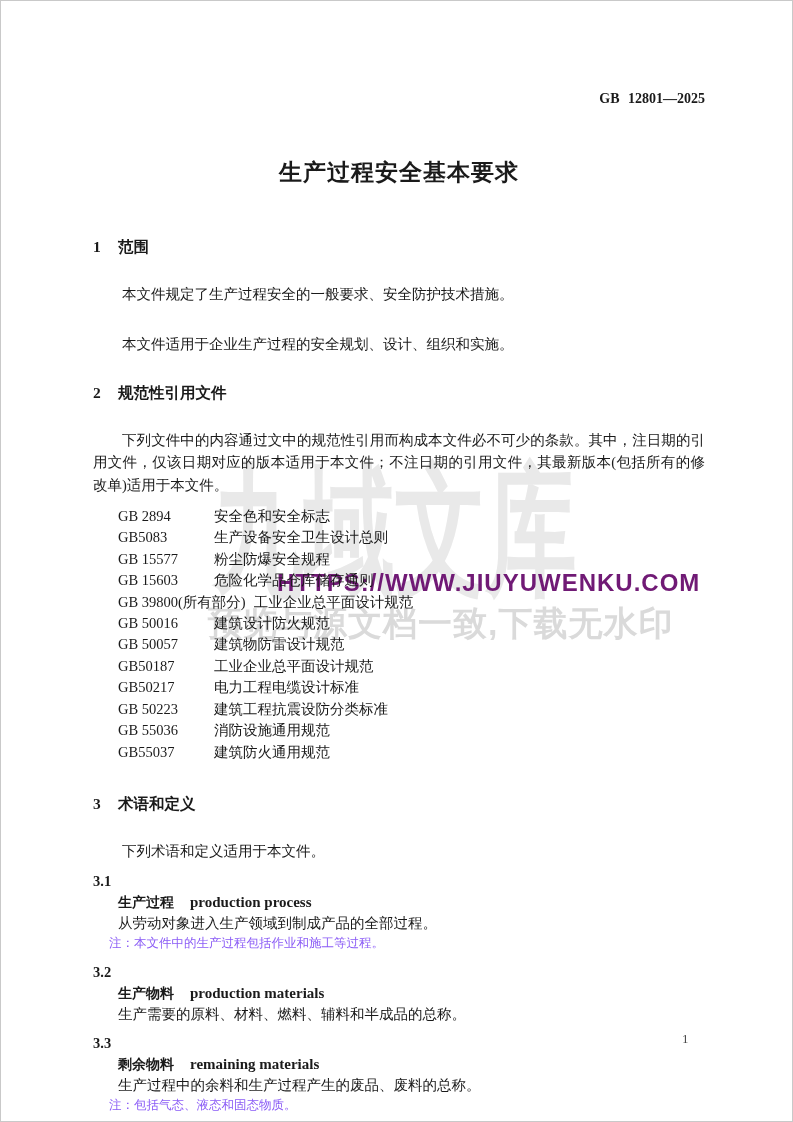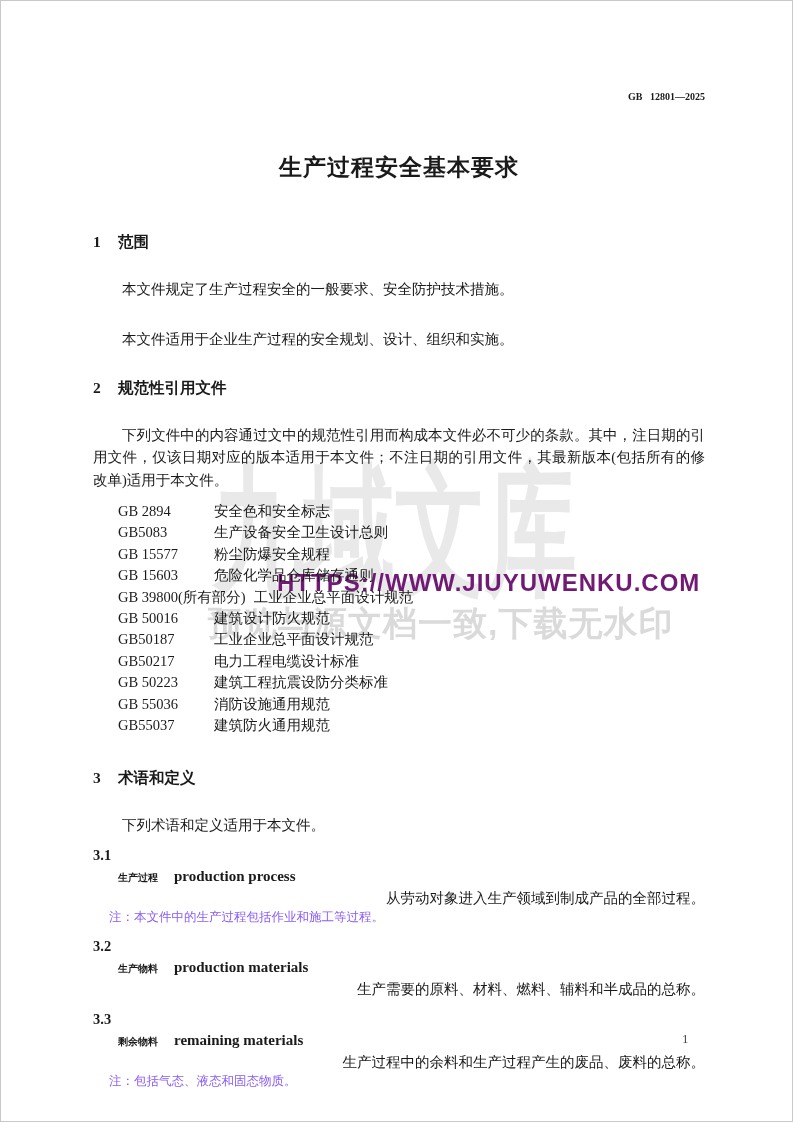--- a/index.html
+++ b/index.html
@@ -54,21 +54,21 @@
   
   .content {
     position: relative;
     z-index: 1;
     padding: 0 87px 0 92px;
   }
   .doc-code {
     margin-top: 90px;
     text-align: right;
     font-weight: bold;
-    font-size: 10px;
+    font-size: 14px;
     word-spacing: 5px;
     font-family: "Liberation Serif", "DejaVu Serif", serif;
   }
   .doc-title {
     margin-top: 50px;
     text-align: center;
     font-family: "Liberation Sans", "DejaVu Sans", sans-serif;
     font-weight: bold;
     font-size: 23px;
     letter-spacing: 1px;
@@ -109,33 +109,32 @@
     margin-top: 9px;
   }
   .term-name {
     margin-left: 25px;
     line-height: 21px;
     white-space: nowrap;
   }
   .term-zh {
     font-family: "Liberation Sans", "DejaVu Sans", sans-serif;
     font-weight: bold;
-    font-size: 10px;
+    font-size: 14px;
   }
   .term-en {
     font-family: "Liberation Serif", "DejaVu Serif", serif;
     font-weight: bold;
     font-size: 15px;
     margin-left: 16px;
   }
   .term-def {
     margin-left: 25px;
     font-size: 14.5px;
     line-height: 20.5px;
-    text-align: right;
   }
   .term-note {
     margin-left: 16px;
     font-size: 12.5px;
     line-height: 19px;
     color: #8b5cf6;
   }
   .page-number {
     position: absolute;
     left: 681px;
@@ -174,20 +173,21 @@
     </div>
     <p class="body-p p-first">下列文件中的内容通过文中的规范性引用而构成本文件必不可少的条款。其中，注日期的引用文件，仅该日期对应的版本适用于本文件；不注日期的引用文件，其最新版本(包括所有的修改单)适用于本文件。</p>
 
     <div class="ref-list">
       <div class="ref-item"><span class="ref-code">GB 2894</span><span>安全色和安全标志</span></div>
       <div class="ref-item"><span class="ref-code">GB5083</span><span>生产设备安全卫生设计总则</span></div>
       <div class="ref-item"><span class="ref-code">GB 15577</span><span>粉尘防爆安全规程</span></div>
       <div class="ref-item"><span class="ref-code">GB 15603</span><span>危险化学品仓库储存通则</span></div>
       <div class="ref-item"><span class="ref-code">GB 39800(所有部分)</span><span>工业企业总平面设计规范</span></div>
       <div class="ref-item"><span class="ref-code">GB 50016</span><span>建筑设计防火规范</span></div>
+      <div class="ref-item"><span class="ref-code">GB 50057</span><span>建筑物防雷设计规范</span></div>
       <div class="ref-item"><span class="ref-code">GB50187</span><span>工业企业总平面设计规范</span></div>
       <div class="ref-item"><span class="ref-code">GB50217</span><span>电力工程电缆设计标准</span></div>
       <div class="ref-item"><span class="ref-code">GB 50223</span><span>建筑工程抗震设防分类标准</span></div>
       <div class="ref-item"><span class="ref-code">GB 55036</span><span>消防设施通用规范</span></div>
       <div class="ref-item"><span class="ref-code">GB55037</span><span>建筑防火通用规范</span></div>
     </div>
 
     <div class="sec-heading h-s3">
       <span class="sec-num">3</span><span>术语和定义</span>
     </div>

